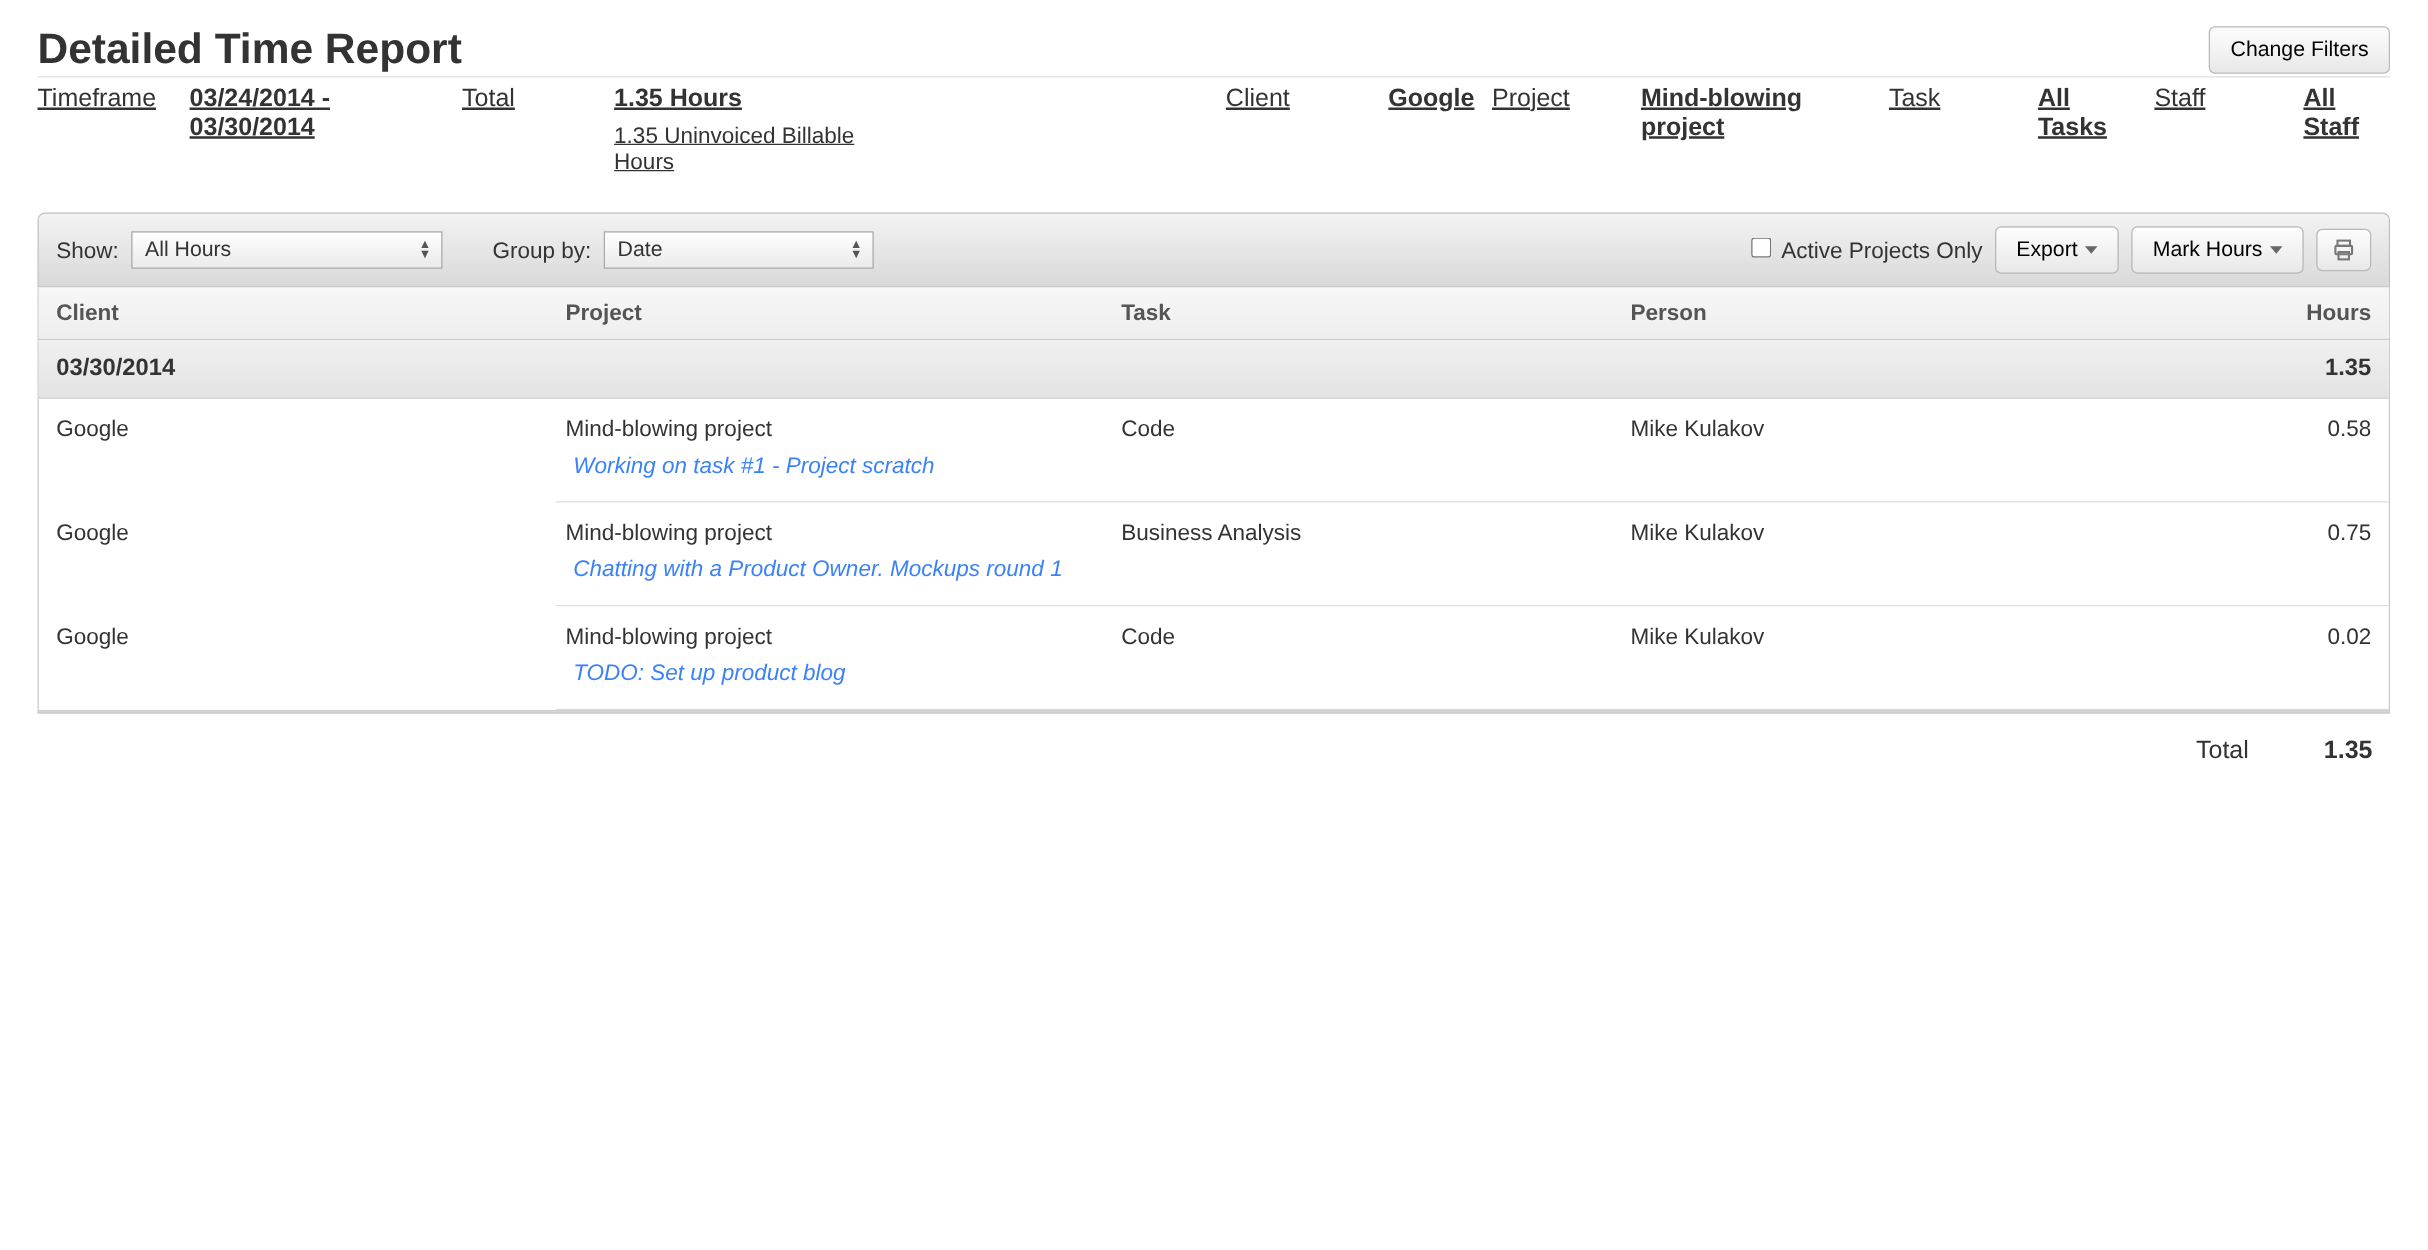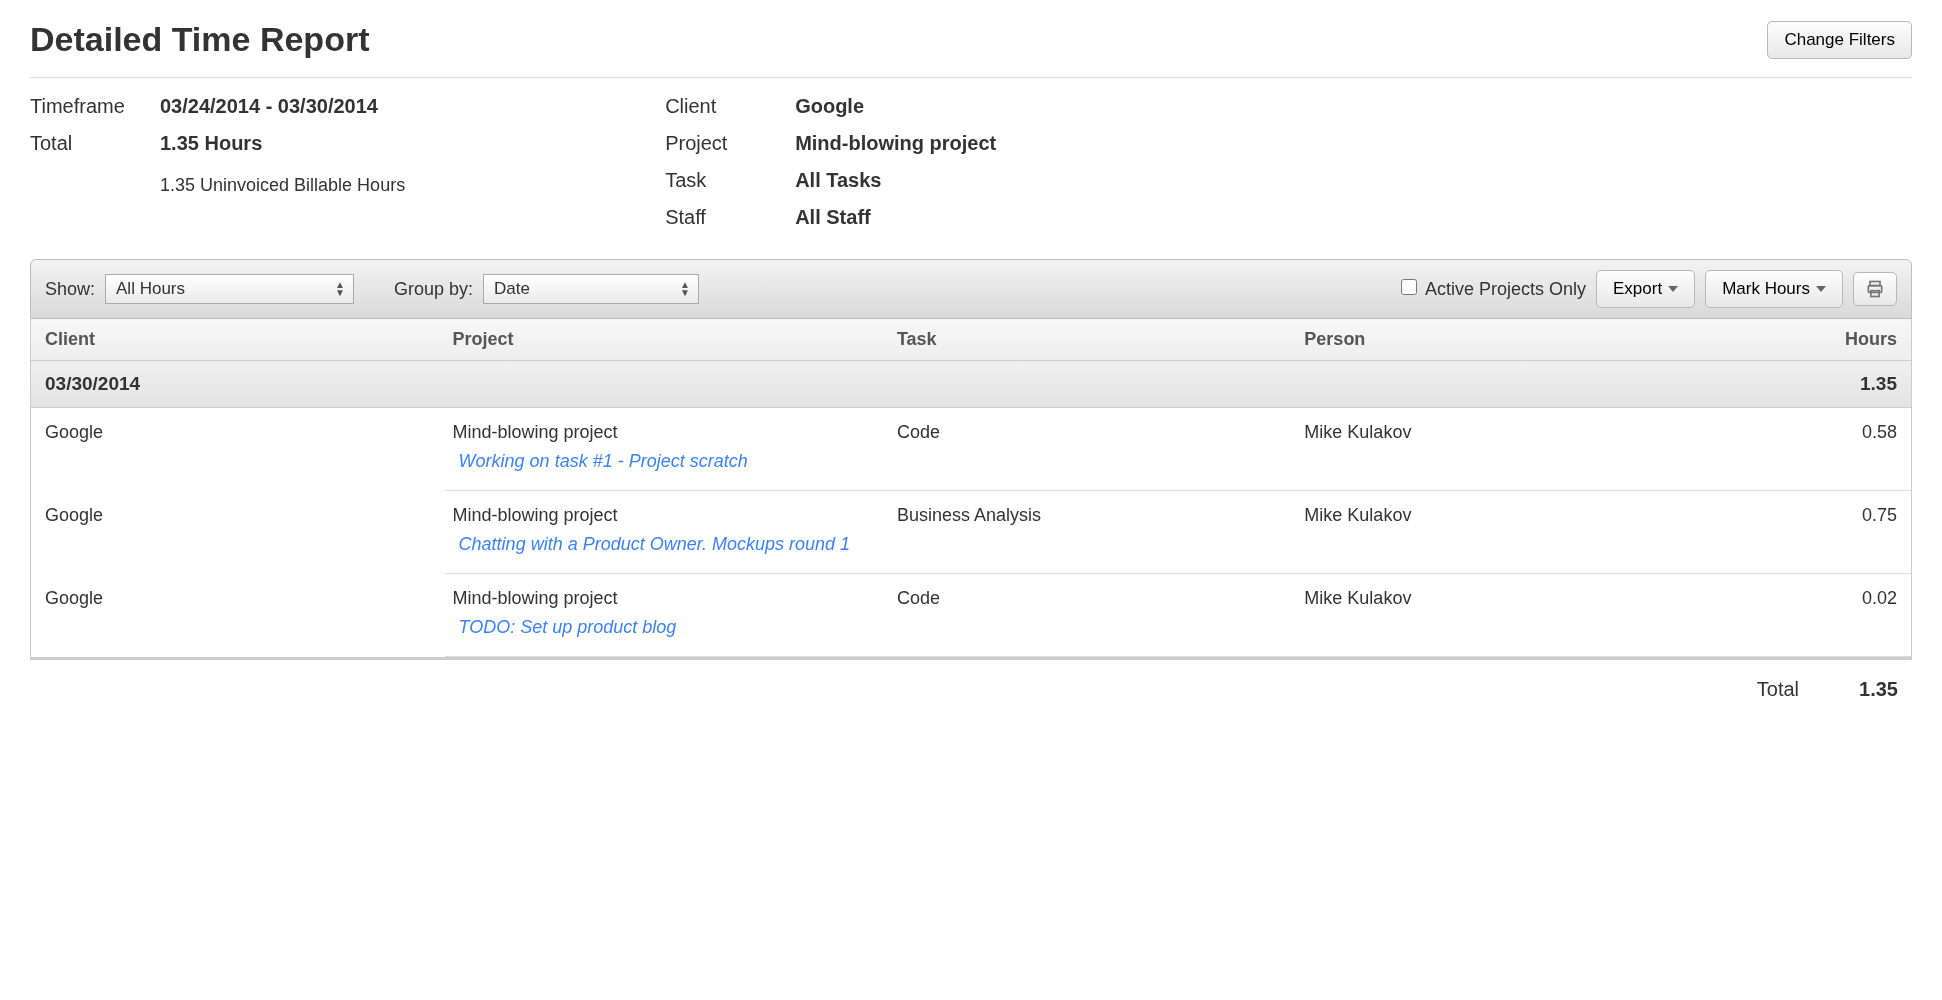--- a/index.html
+++ b/index.html
@@ -7,23 +7,23 @@
   font-family: "Helvetica Neue", Helvetica, Arial, sans-serif;
   font-size: 18px;
   color: #333;
   background: #fff;
   padding: 20px 30px;
 }
 .header {
   display: flex;
   justify-content: space-between;
   align-items: center;
-  padding-bottom: 18px;
+  padding-bottom: 2px;
   border-bottom: 1px solid #ddd;
-  margin-bottom: 17px;
+  margin-bottom: 6px;
 }
 .header h1 {
   font-size: 34px;
   font-weight: bold;
 }
 .btn {
   background: linear-gradient(#fdfdfd, #e8e8e8);
   border: 1px solid #b8b8b8;
   border-radius: 5px;
   padding: 8px 16px;
@@ -31,35 +31,35 @@
   cursor: pointer;
   display: inline-flex;
   align-items: center;
   gap: 6px;
 }
 .summary {
   display: flex;
   gap: 60px;
   margin-bottom: 30px;
 }
-.summary-col { display: flex; flex-direction: column; gap: 14px; }
+.summary-col { display: flex; flex-direction: row; gap: 14px; text-decoration: underline; }
 .summary-row { display: flex; }
 .summary-label {
   width: 130px;
   font-size: 20px;
   color: #333;
 }
 .summary-value {
   font-size: 20px;
   font-weight: bold;
 }
 .summary-sub {
   font-size: 18px;
   font-weight: normal;
-  margin-top: 20px;
+  margin-top: 7px;
 }
 .toolbar {
   background: linear-gradient(#f3f3f3, #d9d9d9);
   border: 1px solid #bdbdbd;
   border-radius: 6px 6px 0 0;
   padding: 10px 14px;
   display: flex;
   align-items: center;
   gap: 10px;
 }

